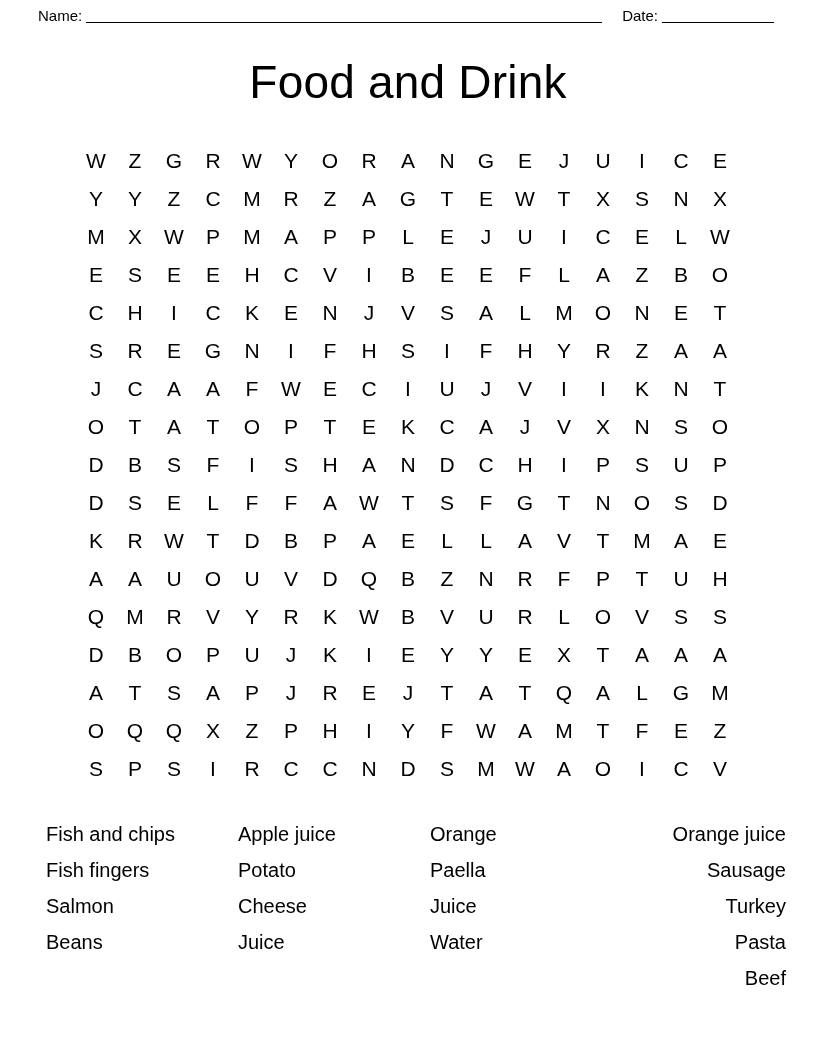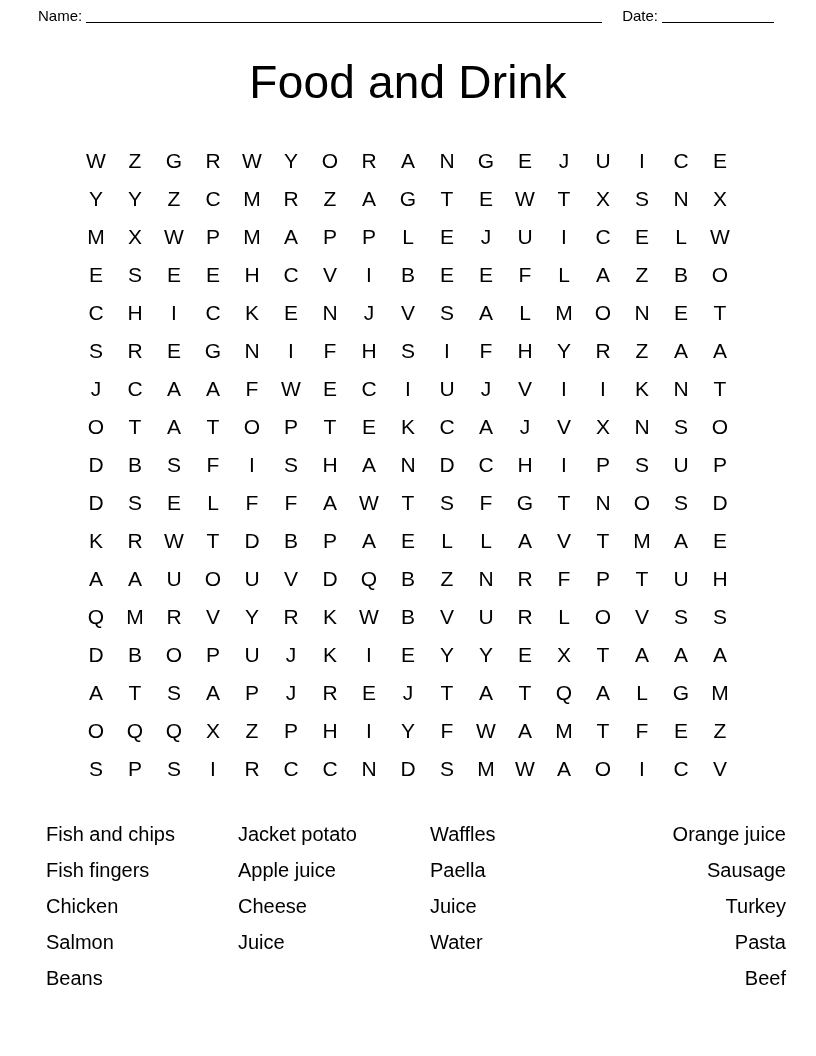--- a/index.html
+++ b/index.html
@@ -437,32 +437,31 @@
       <span class="cell">I</span>
       <span class="cell">C</span>
       <span class="cell">V</span>
     </div>
   </div>
 
   <div class="wordlist">
     <div class="wl-col c0">
       <div class="wl-item">Fish and chips</div>
       <div class="wl-item">Fish fingers</div>
-      <div class="wl-item">Chicken</div>
       <div class="wl-item">Salmon</div>
       <div class="wl-item">Beans</div>
     </div>
     <div class="wl-col c1">
-      <div class="wl-item">Jacket potato</div>
       <div class="wl-item">Apple juice</div>
+      <div class="wl-item">Potato</div>
       <div class="wl-item">Cheese</div>
       <div class="wl-item">Juice</div>
     </div>
     <div class="wl-col c2">
-      <div class="wl-item">Waffles</div>
+      <div class="wl-item">Orange</div>
       <div class="wl-item">Paella</div>
       <div class="wl-item">Juice</div>
       <div class="wl-item">Water</div>
     </div>
     <div class="wl-col c3">
       <div class="wl-item">Orange juice</div>
       <div class="wl-item">Sausage</div>
       <div class="wl-item">Turkey</div>
       <div class="wl-item">Pasta</div>
       <div class="wl-item">Beef</div>

